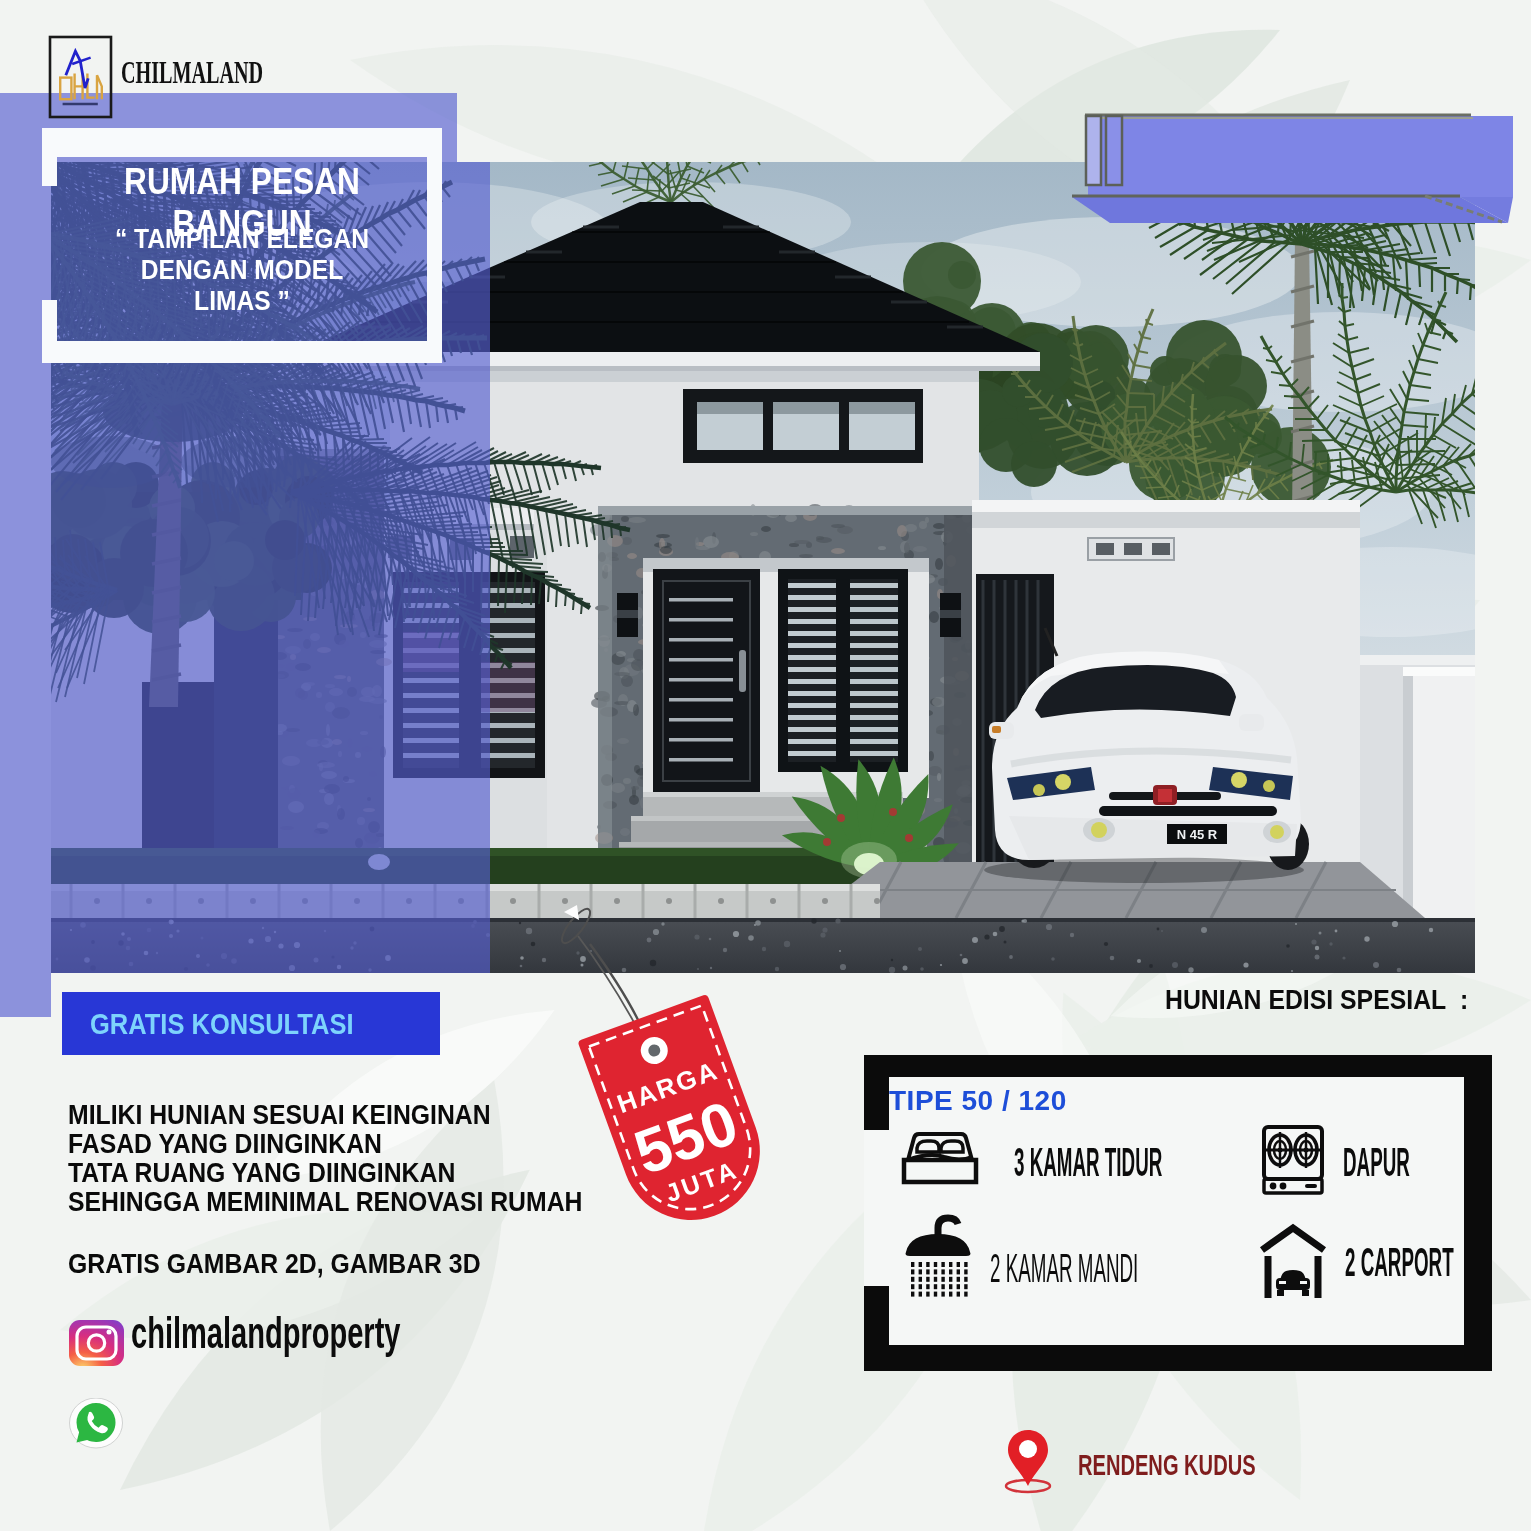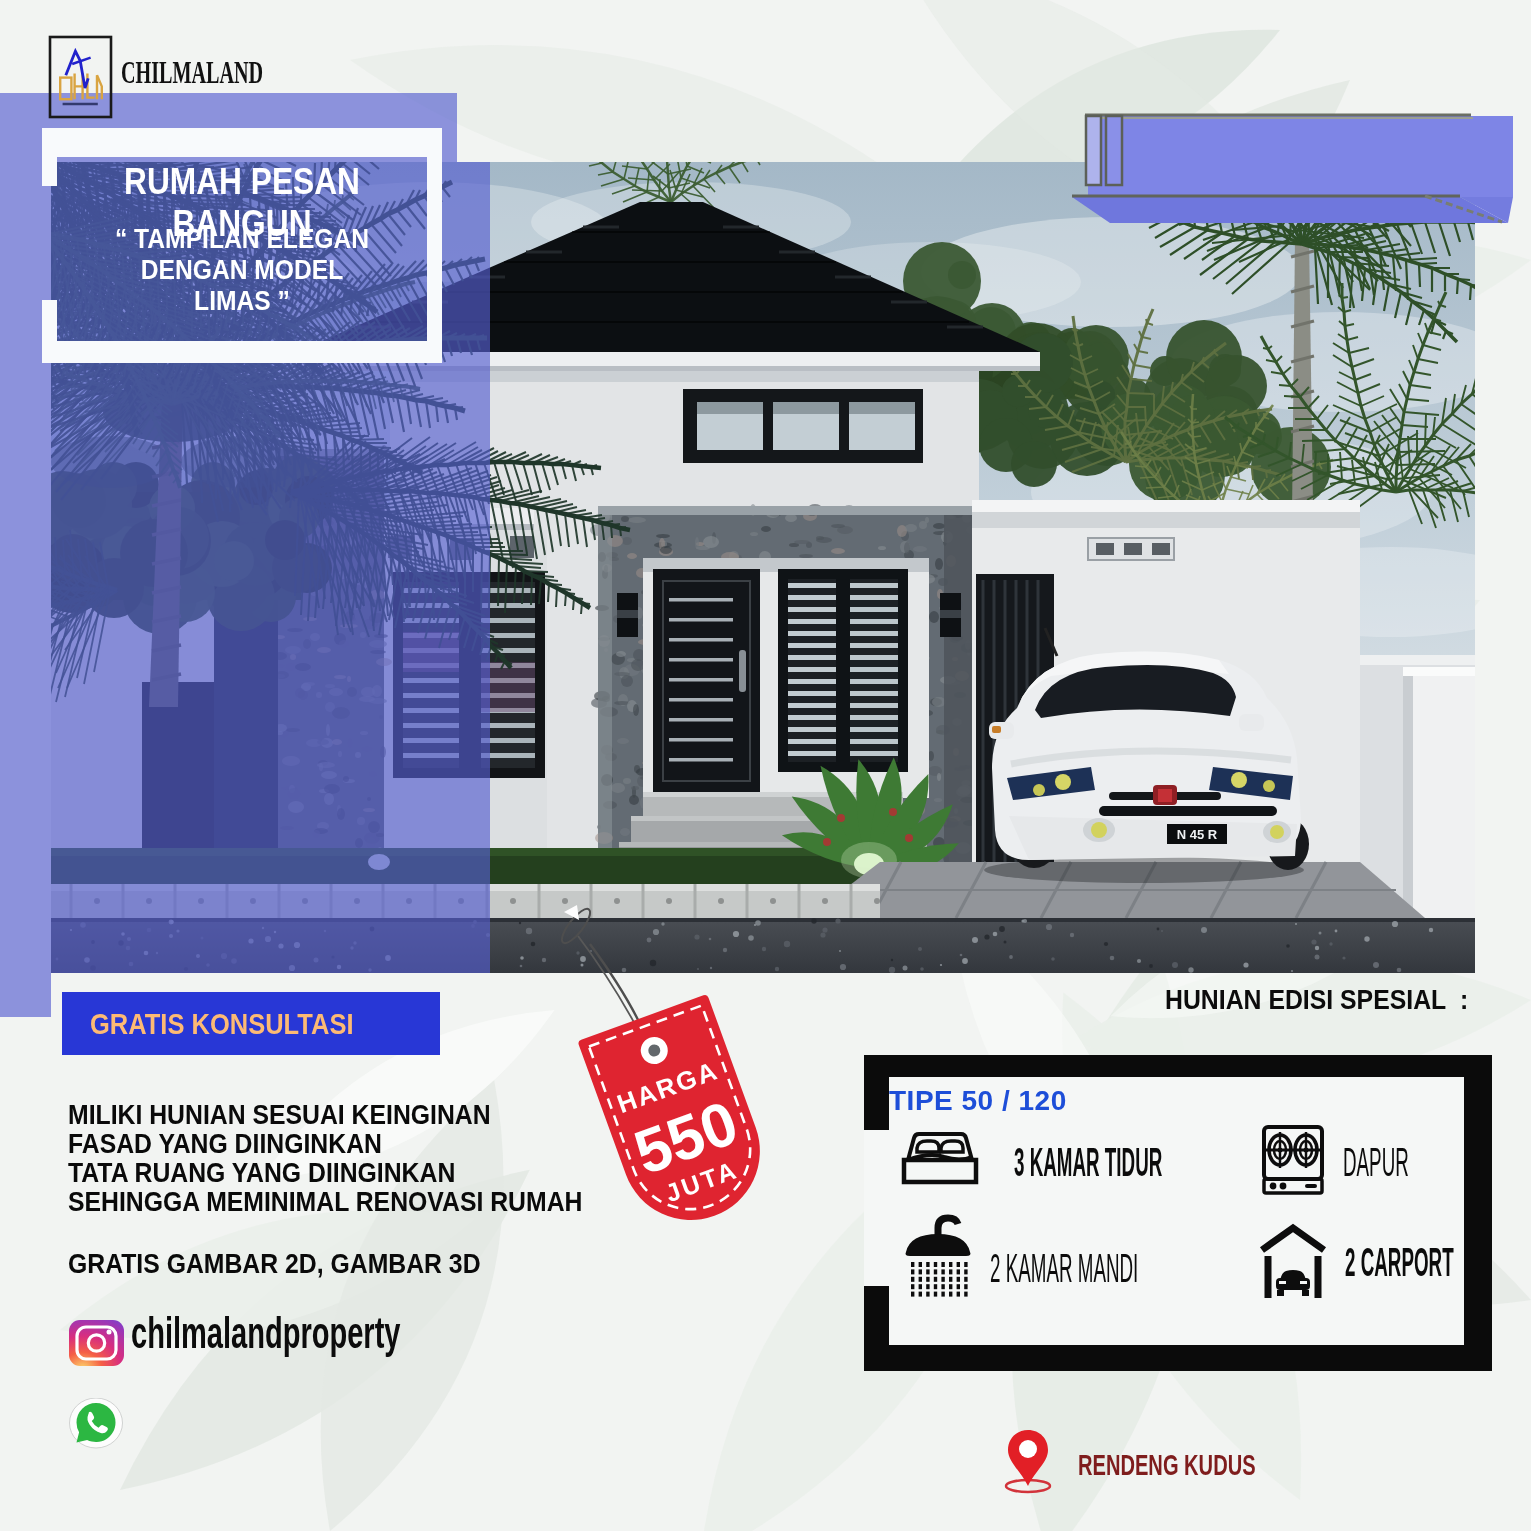--- a/index.html
+++ b/index.html
@@ -1433,21 +1433,21 @@
         <rect x="9" y="47" width="14" height="27" fill="none" stroke="#d9a441" stroke-width="3"></rect>
         <path d="M27 42 L27 74 M27 58 L37 58 M37 42 L37 74" stroke="#d9a441" stroke-width="3" fill="none"></path>
         <path d="M43 42 L43 72 L52 72" stroke="#d9a441" stroke-width="3" fill="none"></path>
         <path d="M55 74 L55 44 L61 58 L61 74" stroke="#d9a441" stroke-width="3" fill="none"></path>
         <path d="M16 44 L28 14 L34 26 L40 60 L44 48" stroke="#2222cc" stroke-width="3.5" fill="none"></path>
         <line x1="24" y1="30" x2="47" y2="22" stroke="#2222cc" stroke-width="3"></line>
         <line x1="12" y1="80" x2="56" y2="80" stroke="#333a6e" stroke-width="3"></line>
       </g>
     </svg>
     <div class="abs" style="left:121px;top:55px;font-family:'Liberation Serif',serif;font-weight:bold;font-size:31px;color:#111;transform:scaleX(0.65);transform-origin:left center">CHILMALAND</div>
-<div class="abs b" style="left:62px;top:992px;width:378px;height:63px;background:#2837d6;color:#fdba74;font-size:30px;line-height:63px;padding-left:28px;box-sizing:border-box"><span style="display:inline-block;transform:scaleX(0.85);transform-origin:left center">GRATIS KONSULTASI</span></div>
+<div class="abs b" style="left:62px;top:992px;width:378px;height:63px;background:#2837d6;color:#7dd3fc;font-size:30px;line-height:63px;padding-left:28px;box-sizing:border-box"><span style="display:inline-block;transform:scaleX(0.85);transform-origin:left center">GRATIS KONSULTASI</span></div>
 <div class="abs b" style="left:68px;top:1100px;font-size:28px;line-height:29px;color:#0a0a0a;transform:scaleX(0.885);transform-origin:left top">MILIKI HUNIAN SESUAI KEINGINAN<br>FASAD YANG DIINGINKAN<br>TATA RUANG YANG DIINGINKAN<br>SEHINGGA MEMINIMAL RENOVASI RUMAH</div>
 <div class="abs b" style="left:68px;top:1248px;font-size:28px;color:#0a0a0a;transform:scaleX(0.885);transform-origin:left top">GRATIS GAMBAR 2D, GAMBAR 3D</div>
 <svg class="abs" style="left:69px;top:1320px" width="55" height="46" viewBox="0 0 55 46">
       <defs>
         <radialGradient id="ig" cx="0.25" cy="1.05" r="1.4">
           <stop offset="0" stop-color="#fcd36b"></stop>
           <stop offset="0.25" stop-color="#f55f45"></stop>
           <stop offset="0.5" stop-color="#d82e7f"></stop>
           <stop offset="0.78" stop-color="#9b36b7"></stop>
           <stop offset="1" stop-color="#5b4fe0"></stop>
@@ -1543,21 +1543,21 @@
       <path d="M4 28 L35 6 L66 28" fill="none" stroke="#0d0d0d" stroke-width="7"></path>
       <path d="M10 34 L10 76 M60 34 L60 76" stroke="#0d0d0d" stroke-width="7"></path>
       <path d="M22 58 q2-8 6-9 q7-2 14 0 q4 1 6 9 Z" fill="#0d0d0d"></path>
       <rect x="18" y="56" width="34" height="12" rx="4" fill="#0d0d0d"></rect>
       <rect x="19" y="68" width="7" height="6" fill="#0d0d0d"></rect>
       <rect x="44" y="68" width="7" height="6" fill="#0d0d0d"></rect>
       <rect x="21" y="59" width="7" height="3" fill="#f5f7f6"></rect>
       <rect x="42" y="59" width="7" height="3" fill="#f5f7f6"></rect>
     </svg>
 <div class="abs" style="left:1014px;top:1140px;font-size:40px;font-weight:bold;color:#0c0c0c"><span class="cond" style="transform:scaleX(0.47)">3 KAMAR TIDUR</span></div>
-<div class="abs" style="left:1343px;top:1140px;font-size:40px;font-weight:normal;color:#0c0c0c"><span class="cond" style="transform:scaleX(0.47)">DAPUR</span></div>
+<div class="abs" style="left:1343px;top:1140px;font-size:40px;font-weight:bold;color:#0c0c0c"><span class="cond" style="transform:scaleX(0.47)">DAPUR</span></div>
 <div class="abs" style="left:990px;top:1246px;font-size:40px;font-weight:normal;color:#0c0c0c"><span class="cond" style="transform:scaleX(0.47)">2 KAMAR MANDI</span></div>
 <div class="abs" style="left:1345px;top:1240px;font-size:40px;font-weight:bold;color:#0c0c0c"><span class="cond" style="transform:scaleX(0.47)">2 CARPORT</span></div>
 <svg class="abs" style="left:502px;top:866px" width="320" height="400" viewBox="0 0 320 400">
       <path d="M150 186 C138 152 116 116 88 78 " fill="none" stroke="#4e4e4e" stroke-width="2.4"></path>
       <path d="M153 196 C132 154 108 112 76 70" fill="none" stroke="#585858" stroke-width="1.8"></path>
       <ellipse cx="74" cy="60" rx="7" ry="21" fill="none" stroke="#4e4e4e" stroke-width="2" transform="rotate(38 74 60)"></ellipse>
       <path d="M62 46 L75 39 L77 54 Z" fill="#fdfdfd"></path>
       <g transform="translate(155,192) rotate(-20)">
         <path d="M-69 -39 q0 -4 4 -4 L65 -43 q4 0 4 4 L69 99 a69 69 0 0 1 -138 0 Z" fill="#df2430"></path>
         <path d="M-60 -34 L60 -34 L60 97 a60 60 0 0 1 -120 0 Z" fill="none" stroke="#fff" stroke-width="2.6" stroke-dasharray="11 7"></path>

